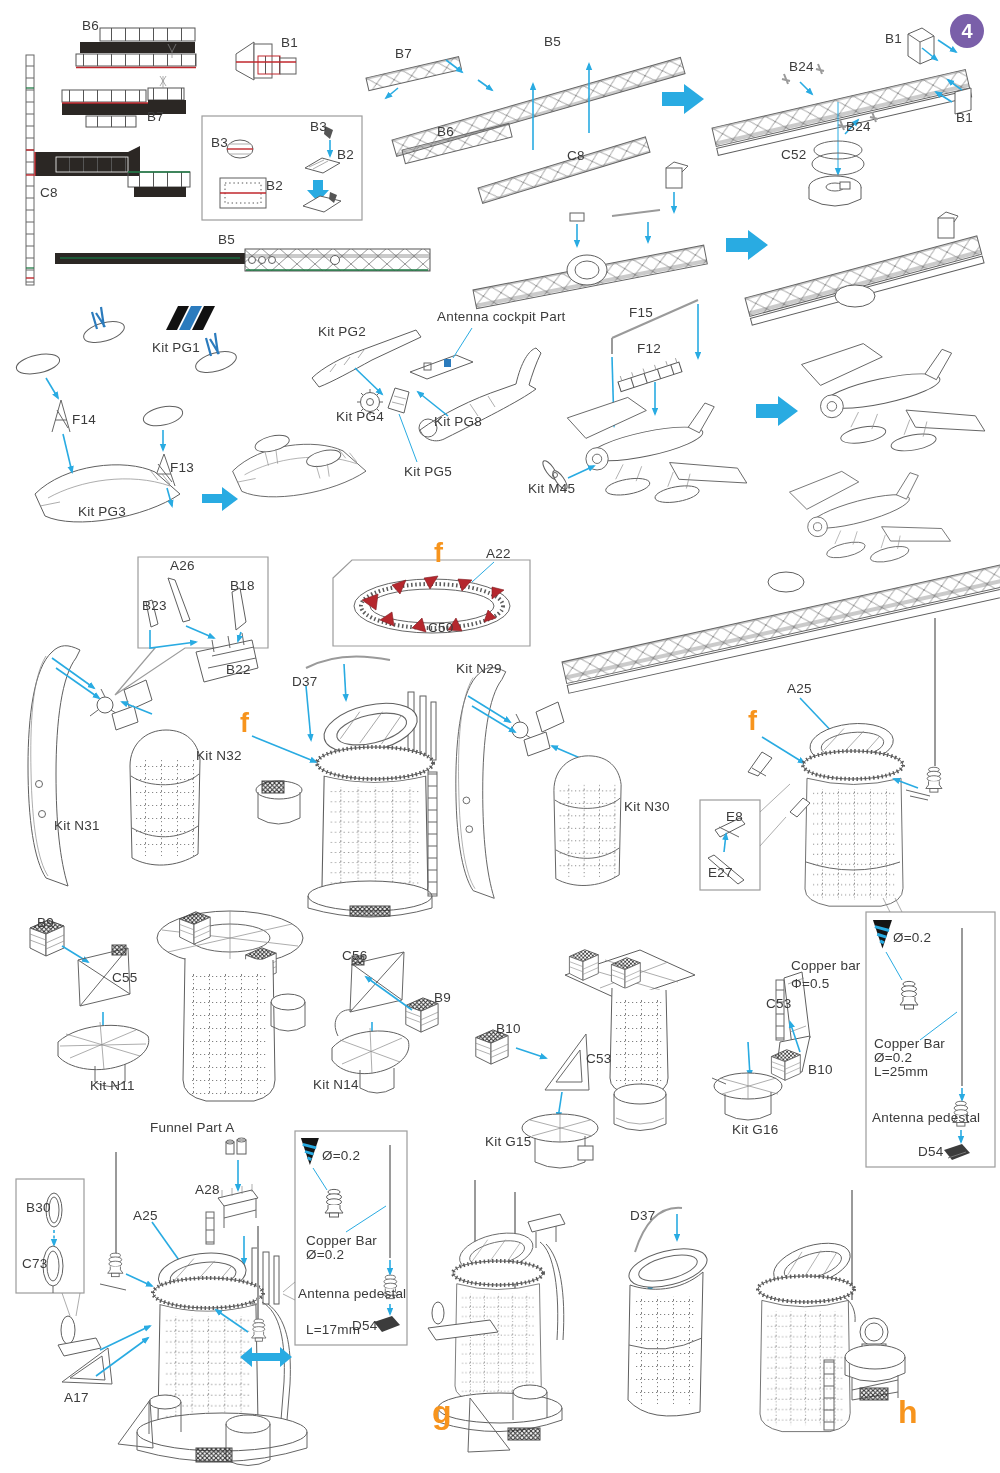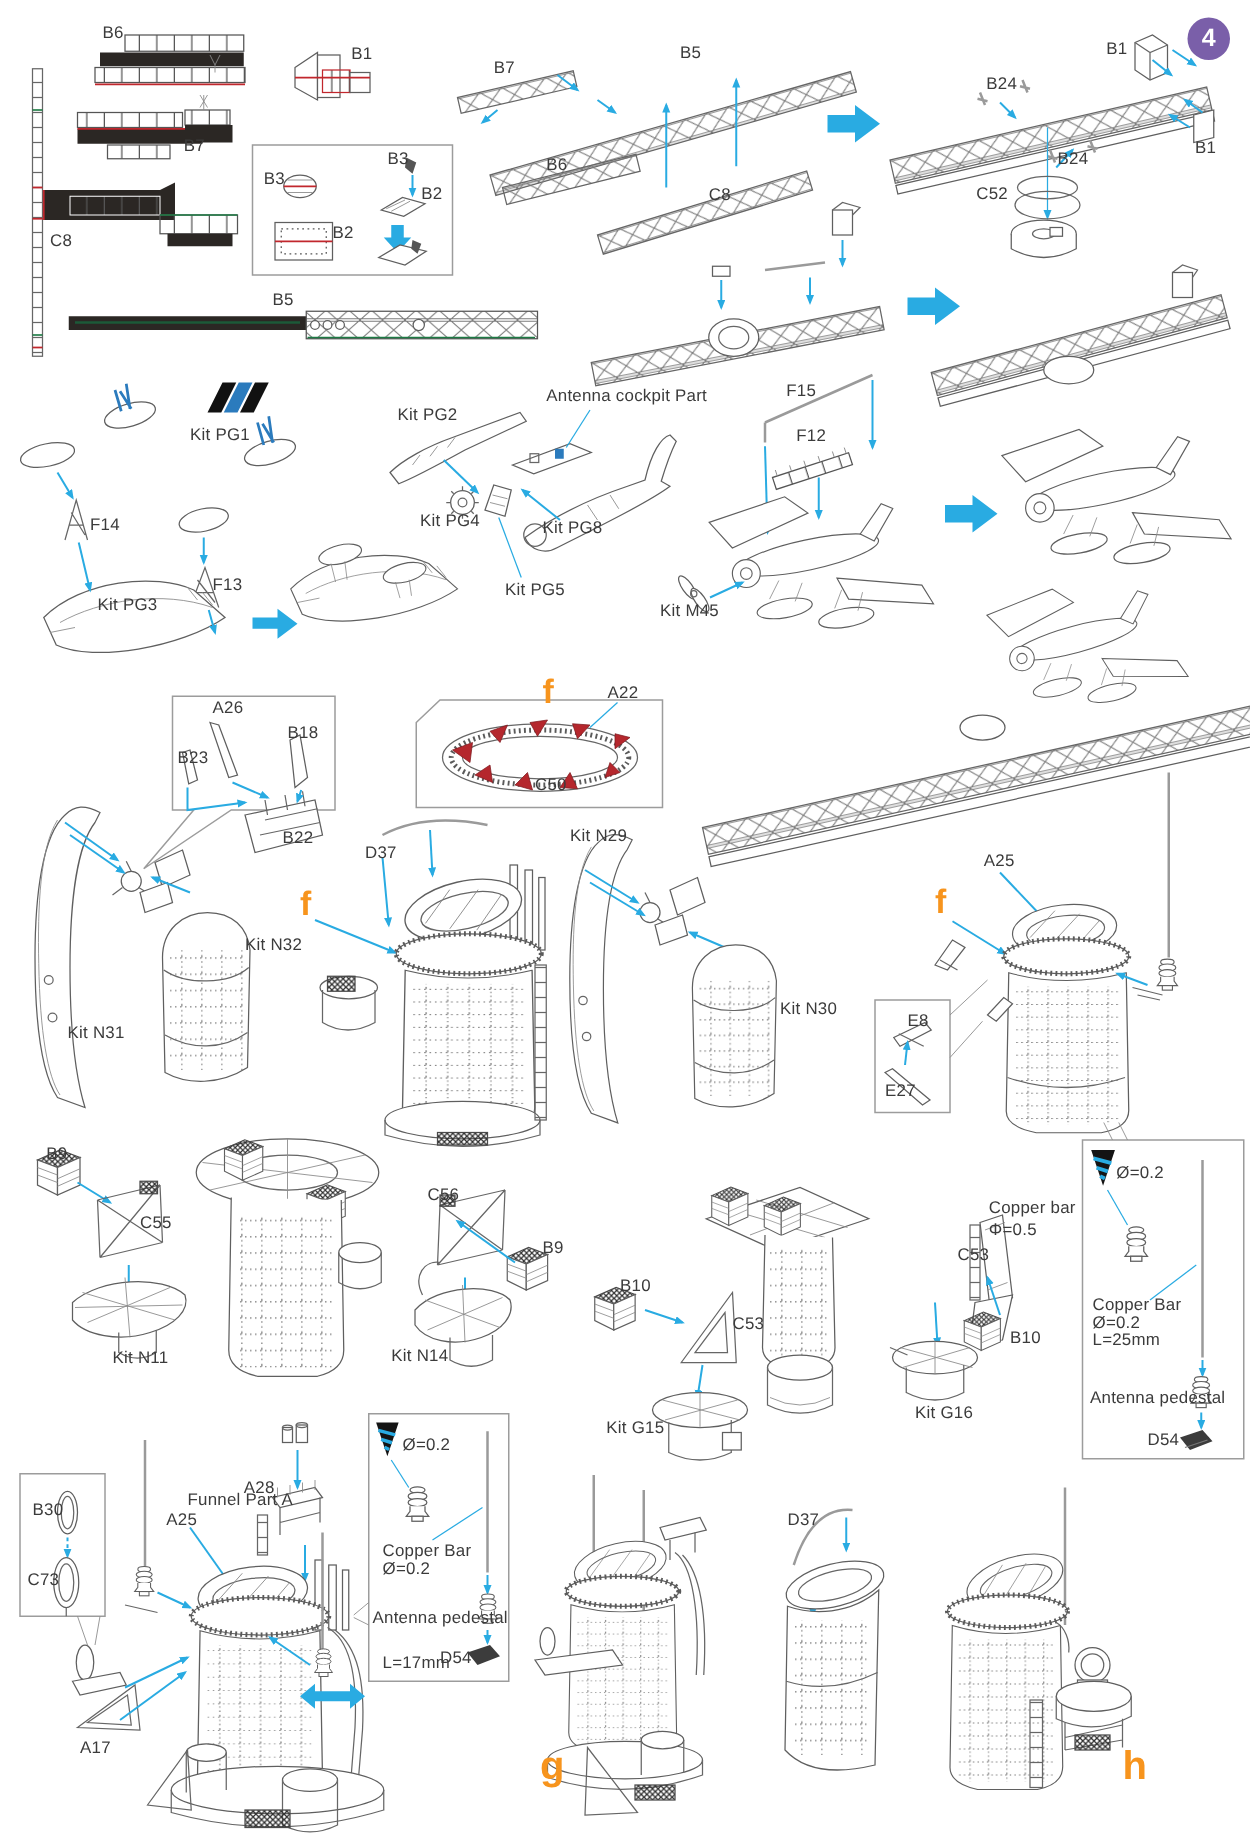--- a/index.html
+++ b/index.html
@@ -676,21 +676,21 @@
 
 <span class="lbl" style="left:885px;top:31px">B1</span>
 <span class="lbl" style="left:789px;top:59px">B24</span>
 <span class="lbl" style="left:846px;top:119px">B24</span>
 <span class="lbl" style="left:956px;top:110px">B1</span>
 <span class="lbl" style="left:781px;top:147px">C52</span>
 
 <span class="lbl" style="left:152px;top:340px">Kit PG1</span>
 <span class="lbl" style="left:72px;top:412px">F14</span>
 <span class="lbl" style="left:170px;top:460px">F13</span>
-<span class="lbl" style="left:78px;top:476px">Kit PG3</span>
+<span class="lbl" style="left:78px;top:504px">Kit PG3</span>
 <span class="lbl" style="left:318px;top:324px">Kit PG2</span>
 <span class="lbl" style="left:437px;top:309px">Antenna cockpit Part</span>
 <span class="lbl" style="left:336px;top:409px">Kit PG4</span>
 <span class="lbl" style="left:434px;top:414px">Kit PG8</span>
 <span class="lbl" style="left:404px;top:464px">Kit PG5</span>
 <span class="lbl" style="left:629px;top:305px">F15</span>
 <span class="lbl" style="left:637px;top:341px">F12</span>
 <span class="lbl" style="left:528px;top:481px">Kit M45</span>
 
 <span class="lbl" style="left:170px;top:558px">A26</span>
@@ -727,21 +727,21 @@
 <span class="lbl" style="left:808px;top:1062px">B10</span>
 <span class="lbl" style="left:732px;top:1122px">Kit G16</span>
 
 <span class="lbl" style="left:893px;top:930px">Ø=0.2</span>
 <span class="lbl" style="left:874px;top:1036px">Copper Bar</span>
 <span class="lbl" style="left:874px;top:1050px">Ø=0.2</span>
 <span class="lbl" style="left:874px;top:1064px">L=25mm</span>
 <span class="lbl" style="left:872px;top:1110px">Antenna pedestal</span>
 <span class="lbl" style="left:918px;top:1144px">D54</span>
 
-<span class="lbl" style="left:150px;top:1192px">Funnel Part A</span>
+<span class="lbl" style="left:150px;top:1120px">Funnel Part A</span>
 <span class="lbl" style="left:195px;top:1182px">A28</span>
 <span class="lbl" style="left:133px;top:1208px">A25</span>
 <span class="lbl" style="left:26px;top:1200px">B30</span>
 <span class="lbl" style="left:22px;top:1256px">C73</span>
 <span class="lbl" style="left:64px;top:1390px">A17</span>
 
 <span class="lbl" style="left:322px;top:1148px">Ø=0.2</span>
 <span class="lbl" style="left:306px;top:1233px">Copper Bar</span>
 <span class="lbl" style="left:306px;top:1247px">Ø=0.2</span>
 <span class="lbl" style="left:306px;top:1322px">L=17mm</span>

